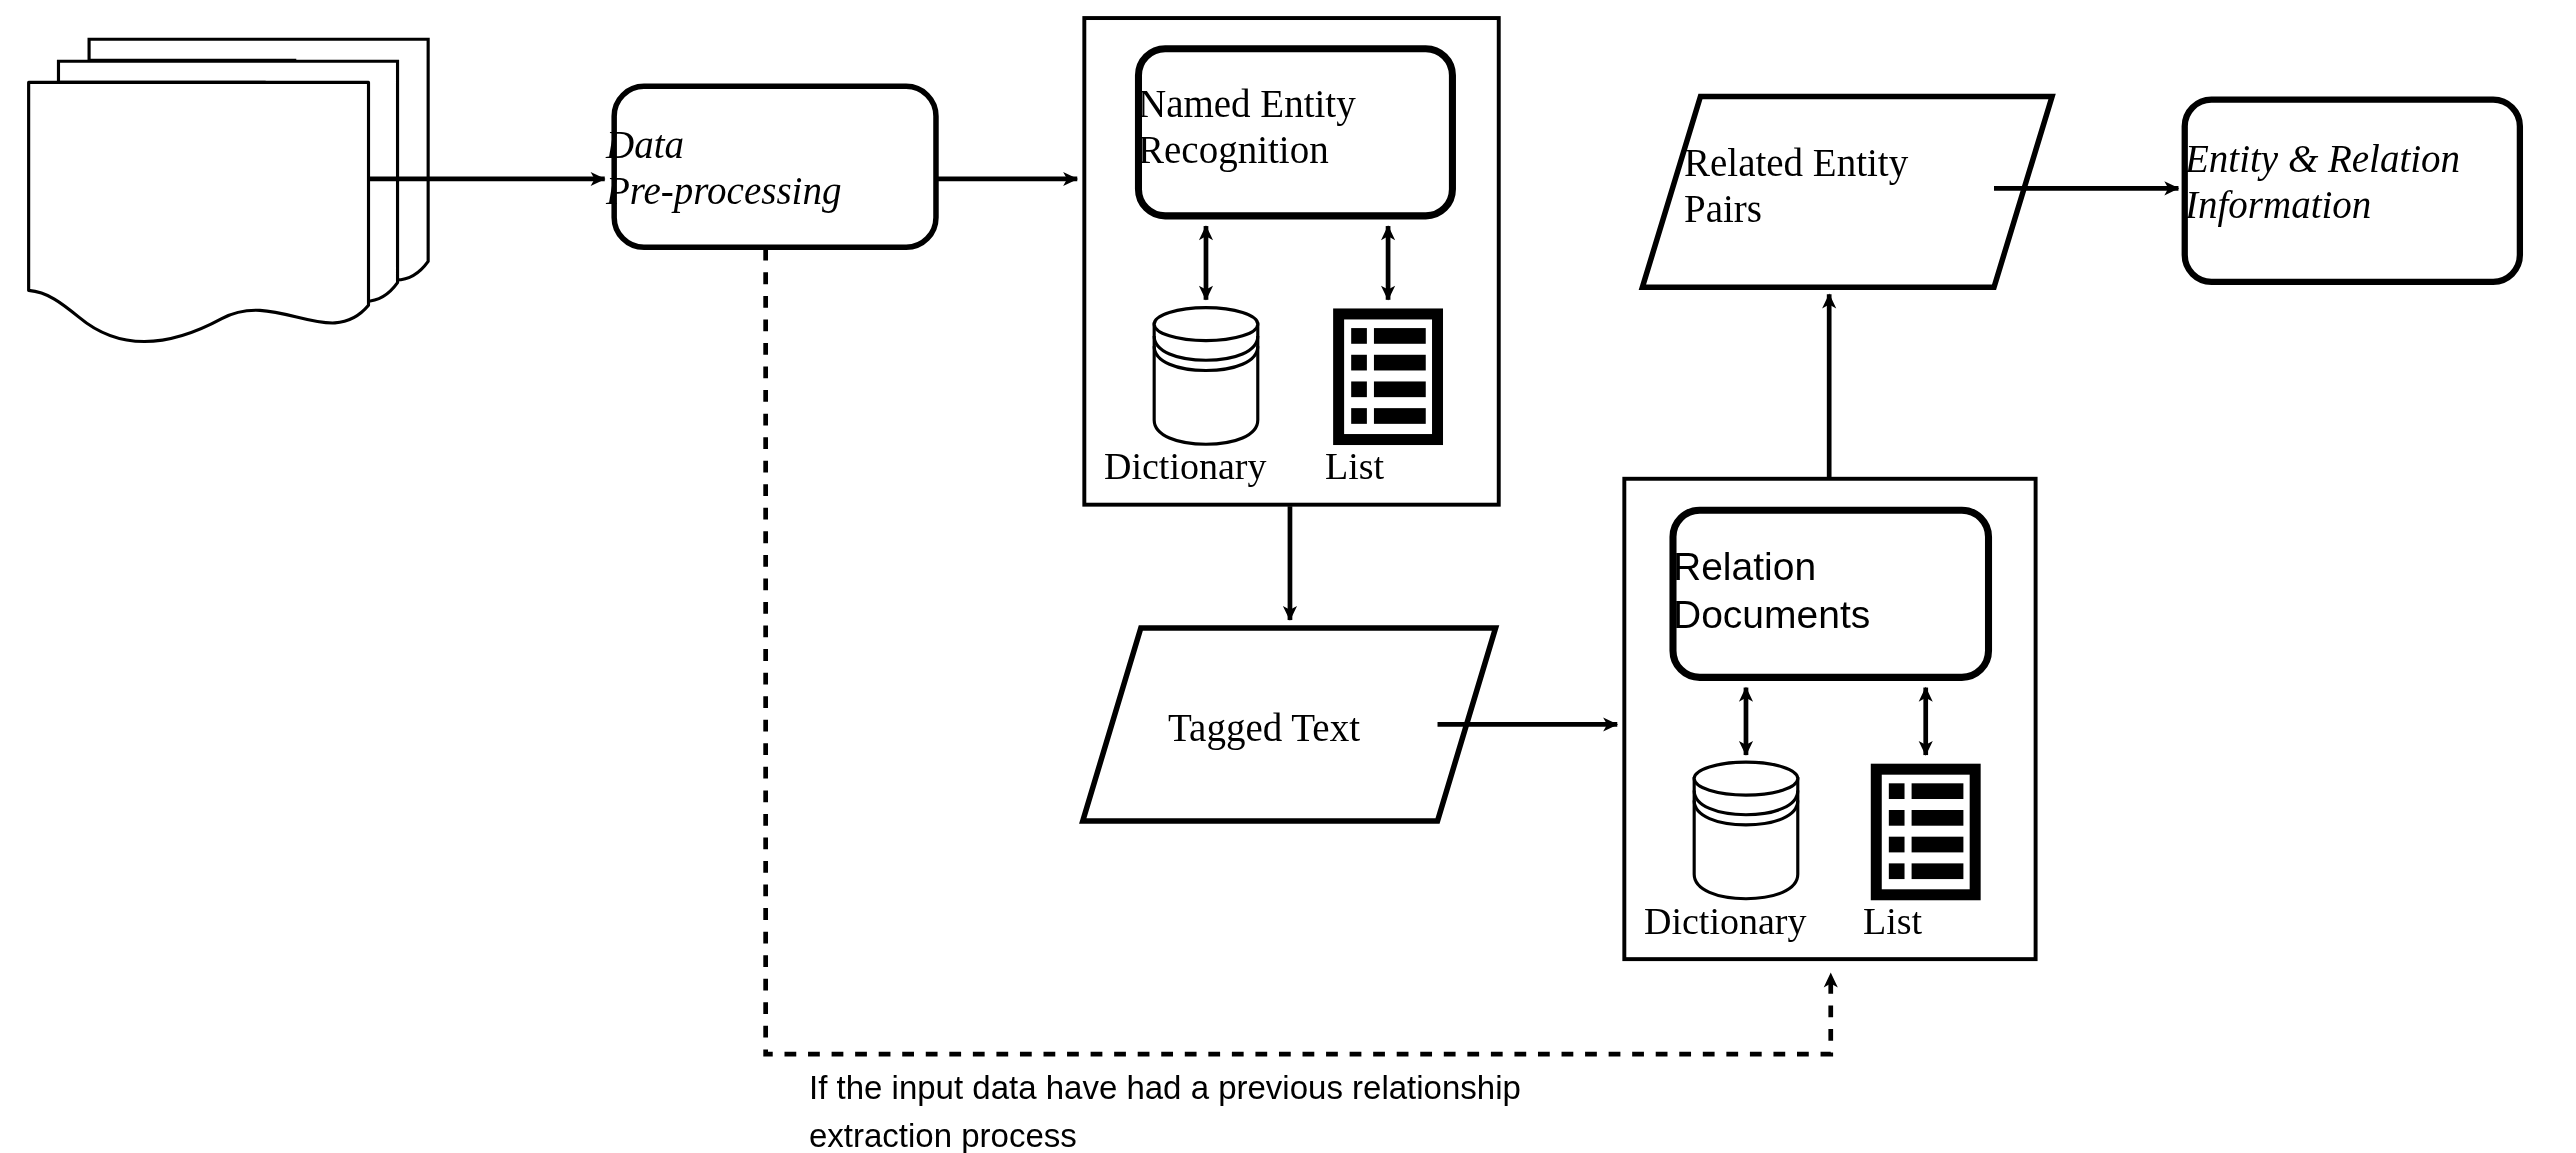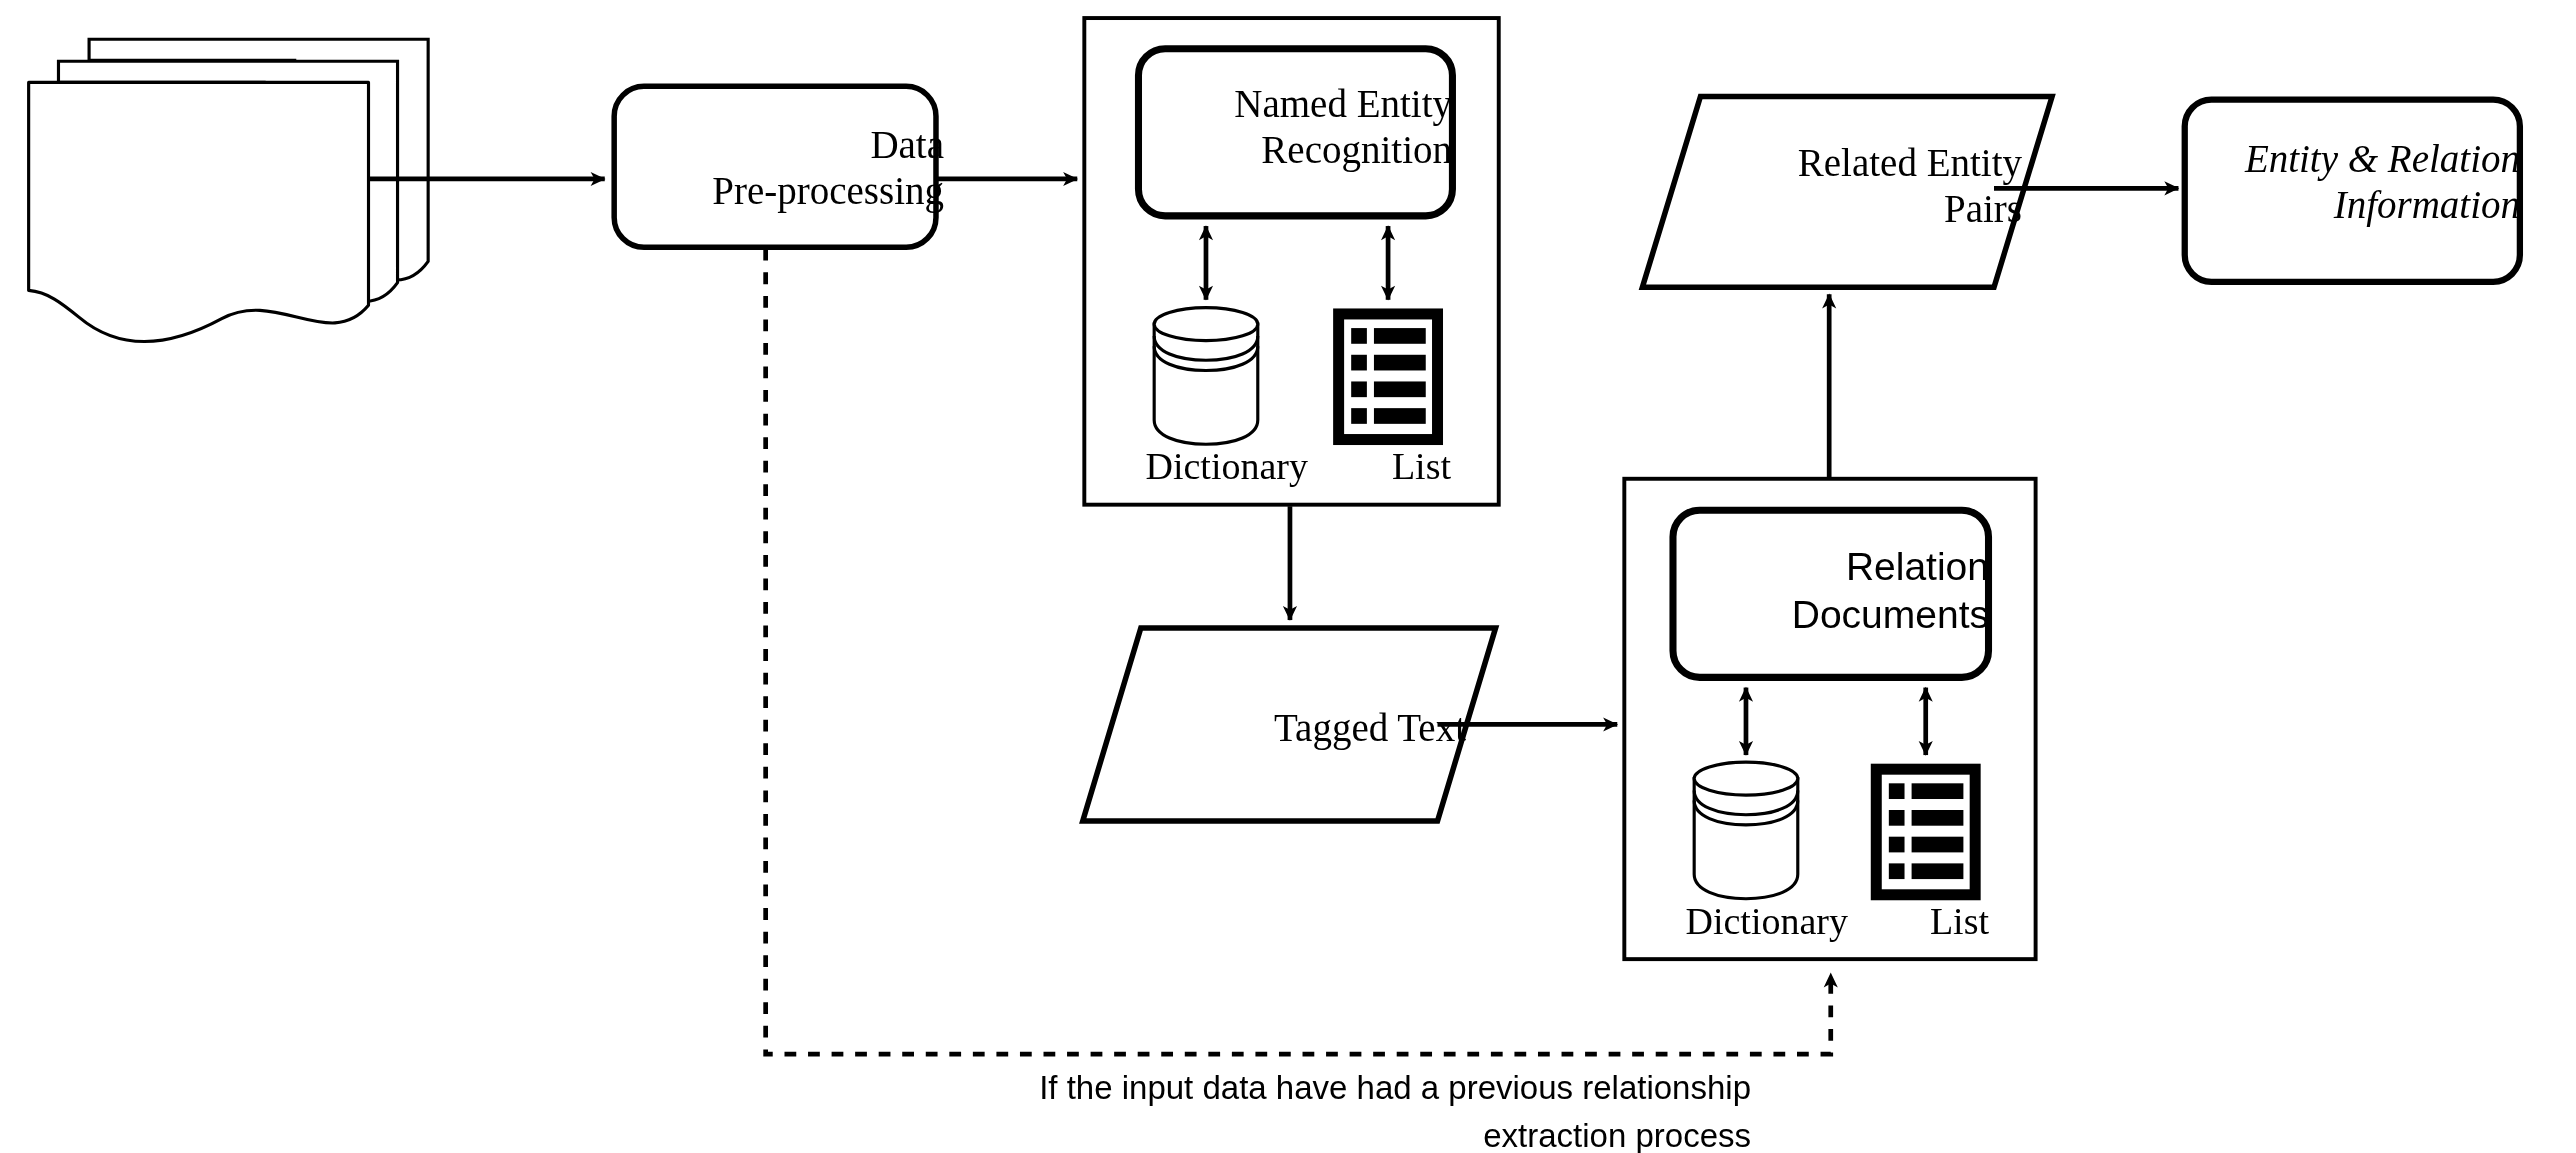--- a/index.html
+++ b/index.html
@@ -20,21 +20,21 @@
   }
   #svg-layer {
     position: absolute;
     left: 0;
     top: 0;
     width: 2576px;
     height: 1153px;
   }
   .lbl {
     position: absolute;
-    text-align: right;
+    text-align: left;
     color: #000000;
     line-height: 1.18;
     white-space: pre-line;
     pointer-events: none;
     font-family: "Liberation Serif", serif;
   }
   .lbl-serif { font-family: "Liberation Serif", serif; }
   .lbl-sans  { font-family: "Liberation Sans", sans-serif; }
 </style>
 </head>
@@ -151,21 +151,21 @@
     <line x1="1831" y1="923" x2="2060" y2="923" stroke="#000" stroke-width="6" marker-end="url(#arrowEndBig)"></line>
 
     <line x1="2330" y1="608" x2="2330" y2="375" stroke="#000" stroke-width="6" marker-end="url(#arrowEndBig)"></line>
 
     <line x1="2540" y1="240" x2="2775" y2="240" stroke="#000" stroke-width="6" marker-end="url(#arrowEndBig)"></line>
 
     <path d="M975,317 L975,1343 L2332,1343 L2332,1240" fill="none" stroke="#000" stroke-width="6" stroke-dasharray="15 15" marker-end="url(#arrowEndBig)"></path>
   </svg>
 
 
-  <div class="lbl lbl-serif" style="left:606px; top:122px; width:338px; font-size:39px;">Data
+  <div class="lbl lbl-serif" style="left:606px; top:122px; width:338px; font-size:39px;font-style:italic;">Data
 Pre-processing</div>
 
   <div class="lbl lbl-serif" style="left:1138px; top:81px; width:314px; font-size:39px;">Named Entity
 Recognition</div>
 
   <div class="lbl lbl-serif" style="left:1104px; top:444px; width:204px; font-size:38px;">Dictionary</div>
 
   <div class="lbl lbl-serif" style="left:1325px; top:444px; width:126px; font-size:38px;">List</div>
 
   <div class="lbl lbl-serif" style="left:1168px; top:705px; width:298px; font-size:39px;">Tagged Text</div>

